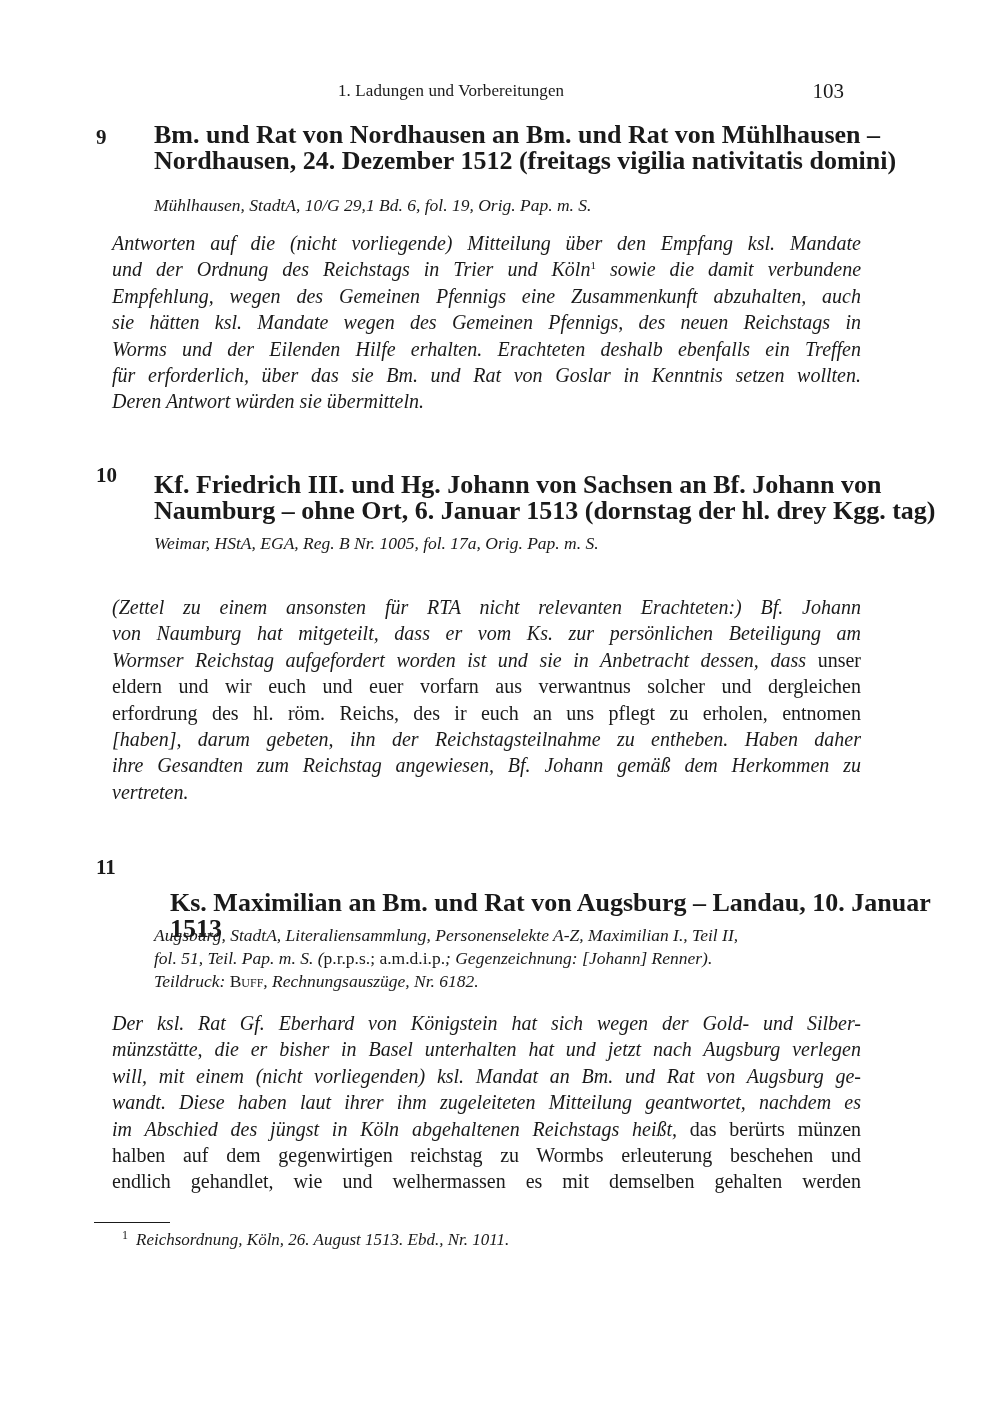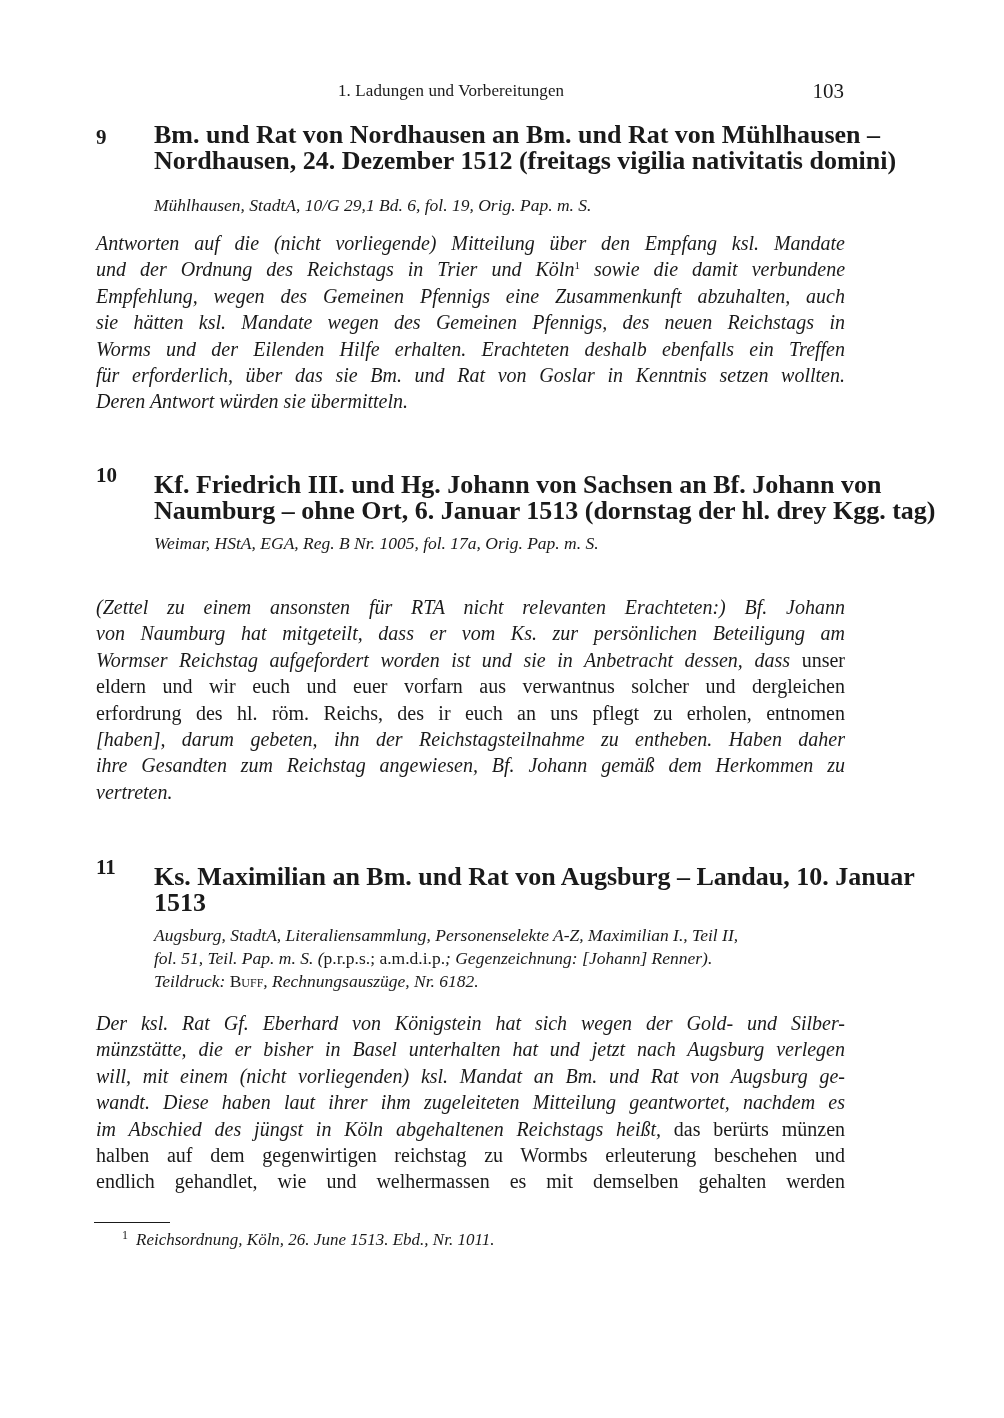--- a/index.html
+++ b/index.html
@@ -27,21 +27,21 @@
       display: block; text-align: justify; text-align-last: justify;
       white-space: nowrap; height: 26px;
     }
     .jline.last { text-align-last: left; }
     .source {
       position: absolute; left: 154px; width: 691px;
       font-size: 17.5px; font-style: italic; line-height: 23px;
     }
     .source .line { display: block; white-space: nowrap; }
     .regest {
-      position: absolute; left: 96px; width: 749px;
+      position: absolute; left: 112px; width: 749px;
       font-size: 20px; line-height: 26.4px;
     }
     .regest .jline { height: 26.4px; }
     .it { font-style: italic; }
     .up { font-style: normal; }
     .sc { font-variant: small-caps; font-style: normal; }
     sup { font-size: 11px; vertical-align: 7px; line-height: 0; }
     .footnote-rule {
       position: absolute; left: 94px; top: 1222px; width: 76px; height: 1px;
       background: #1a1a1a;
@@ -94,21 +94,21 @@
     <span class="jline">eldern und wir euch und euer vorfarn aus verwantnus solcher und dergleichen</span>
     <span class="jline">erfordrung des hl. röm. Reichs, des ir euch an uns pflegt zu erholen, entnomen</span>
     <span class="jline it">[haben], darum gebeten, ihn der Reichstagsteilnahme zu entheben. Haben daher</span>
     <span class="jline it">ihre Gesandten zum Reichstag angewiesen, Bf. Johann gemäß dem Herkommen zu</span>
     <span class="jline last it">vertreten.</span>
   </div>
 </div>
 
 <div>
   <div class="entry-num" style="left:96px; top:855px;">11</div>
-  <div class="entry-title" style="top:864px;">
+  <div class="entry-title" style="top:890px;margin-left:16px;">
     <span class="jline">Ks. Maximilian an Bm. und Rat von Augsburg – Landau, 10. Januar</span>
     <span class="jline last">1513</span>
   </div>
   <div class="source" style="top:924px;">
     <span class="line">Augsburg, StadtA, Literaliensammlung, Personenselekte A-Z, Maximilian I., Teil II,</span>
     <span class="line"><span>fol. 51, Teil. Pap. m. S. (</span><span class="up">p.r.p.s.; a.m.d.i.p.</span><span>; Gegenzeichnung: [Johann] Renner).</span></span>
     <span class="line"><span>Teildruck:</span> <span class="sc">Buff</span><span>, Rechnungsauszüge, Nr. 6182.</span></span>
   </div>
   <div class="regest" style="top:1010px;">
     <span class="jline it">Der ksl. Rat Gf. Eberhard von Königstein hat sich wegen der Gold- und Silber-</span>
@@ -116,14 +116,14 @@
     <span class="jline it">will, mit einem (nicht vorliegenden) ksl. Mandat an Bm. und Rat von Augsburg ge-</span>
     <span class="jline it">wandt. Diese haben laut ihrer ihm zugeleiteten Mitteilung geantwortet, nachdem es</span>
     <span class="jline"><span class="it">im Abschied des jüngst in Köln abgehaltenen Reichstags heißt,</span> <span>das berürts münzen</span></span>
     <span class="jline">halben auf dem gegenwirtigen reichstag zu Wormbs erleuterung beschehen und</span>
     <span class="jline">endlich gehandlet, wie und welhermassen es mit demselben gehalten werden</span>
   </div>
 </div>
 
 <div class="footnote-rule"></div>
 <div class="footnote">
-  <span class="fn-mark">1</span><span class="it">Reichsordnung, Köln, 26. June 1513. Ebd., Nr. 1011.</span>
+  <span class="fn-mark">1</span><span class="it">Reichsordnung, Köln, 26. August 1513. Ebd., Nr. 1011.</span>
 </div>
 
 </body></html>

